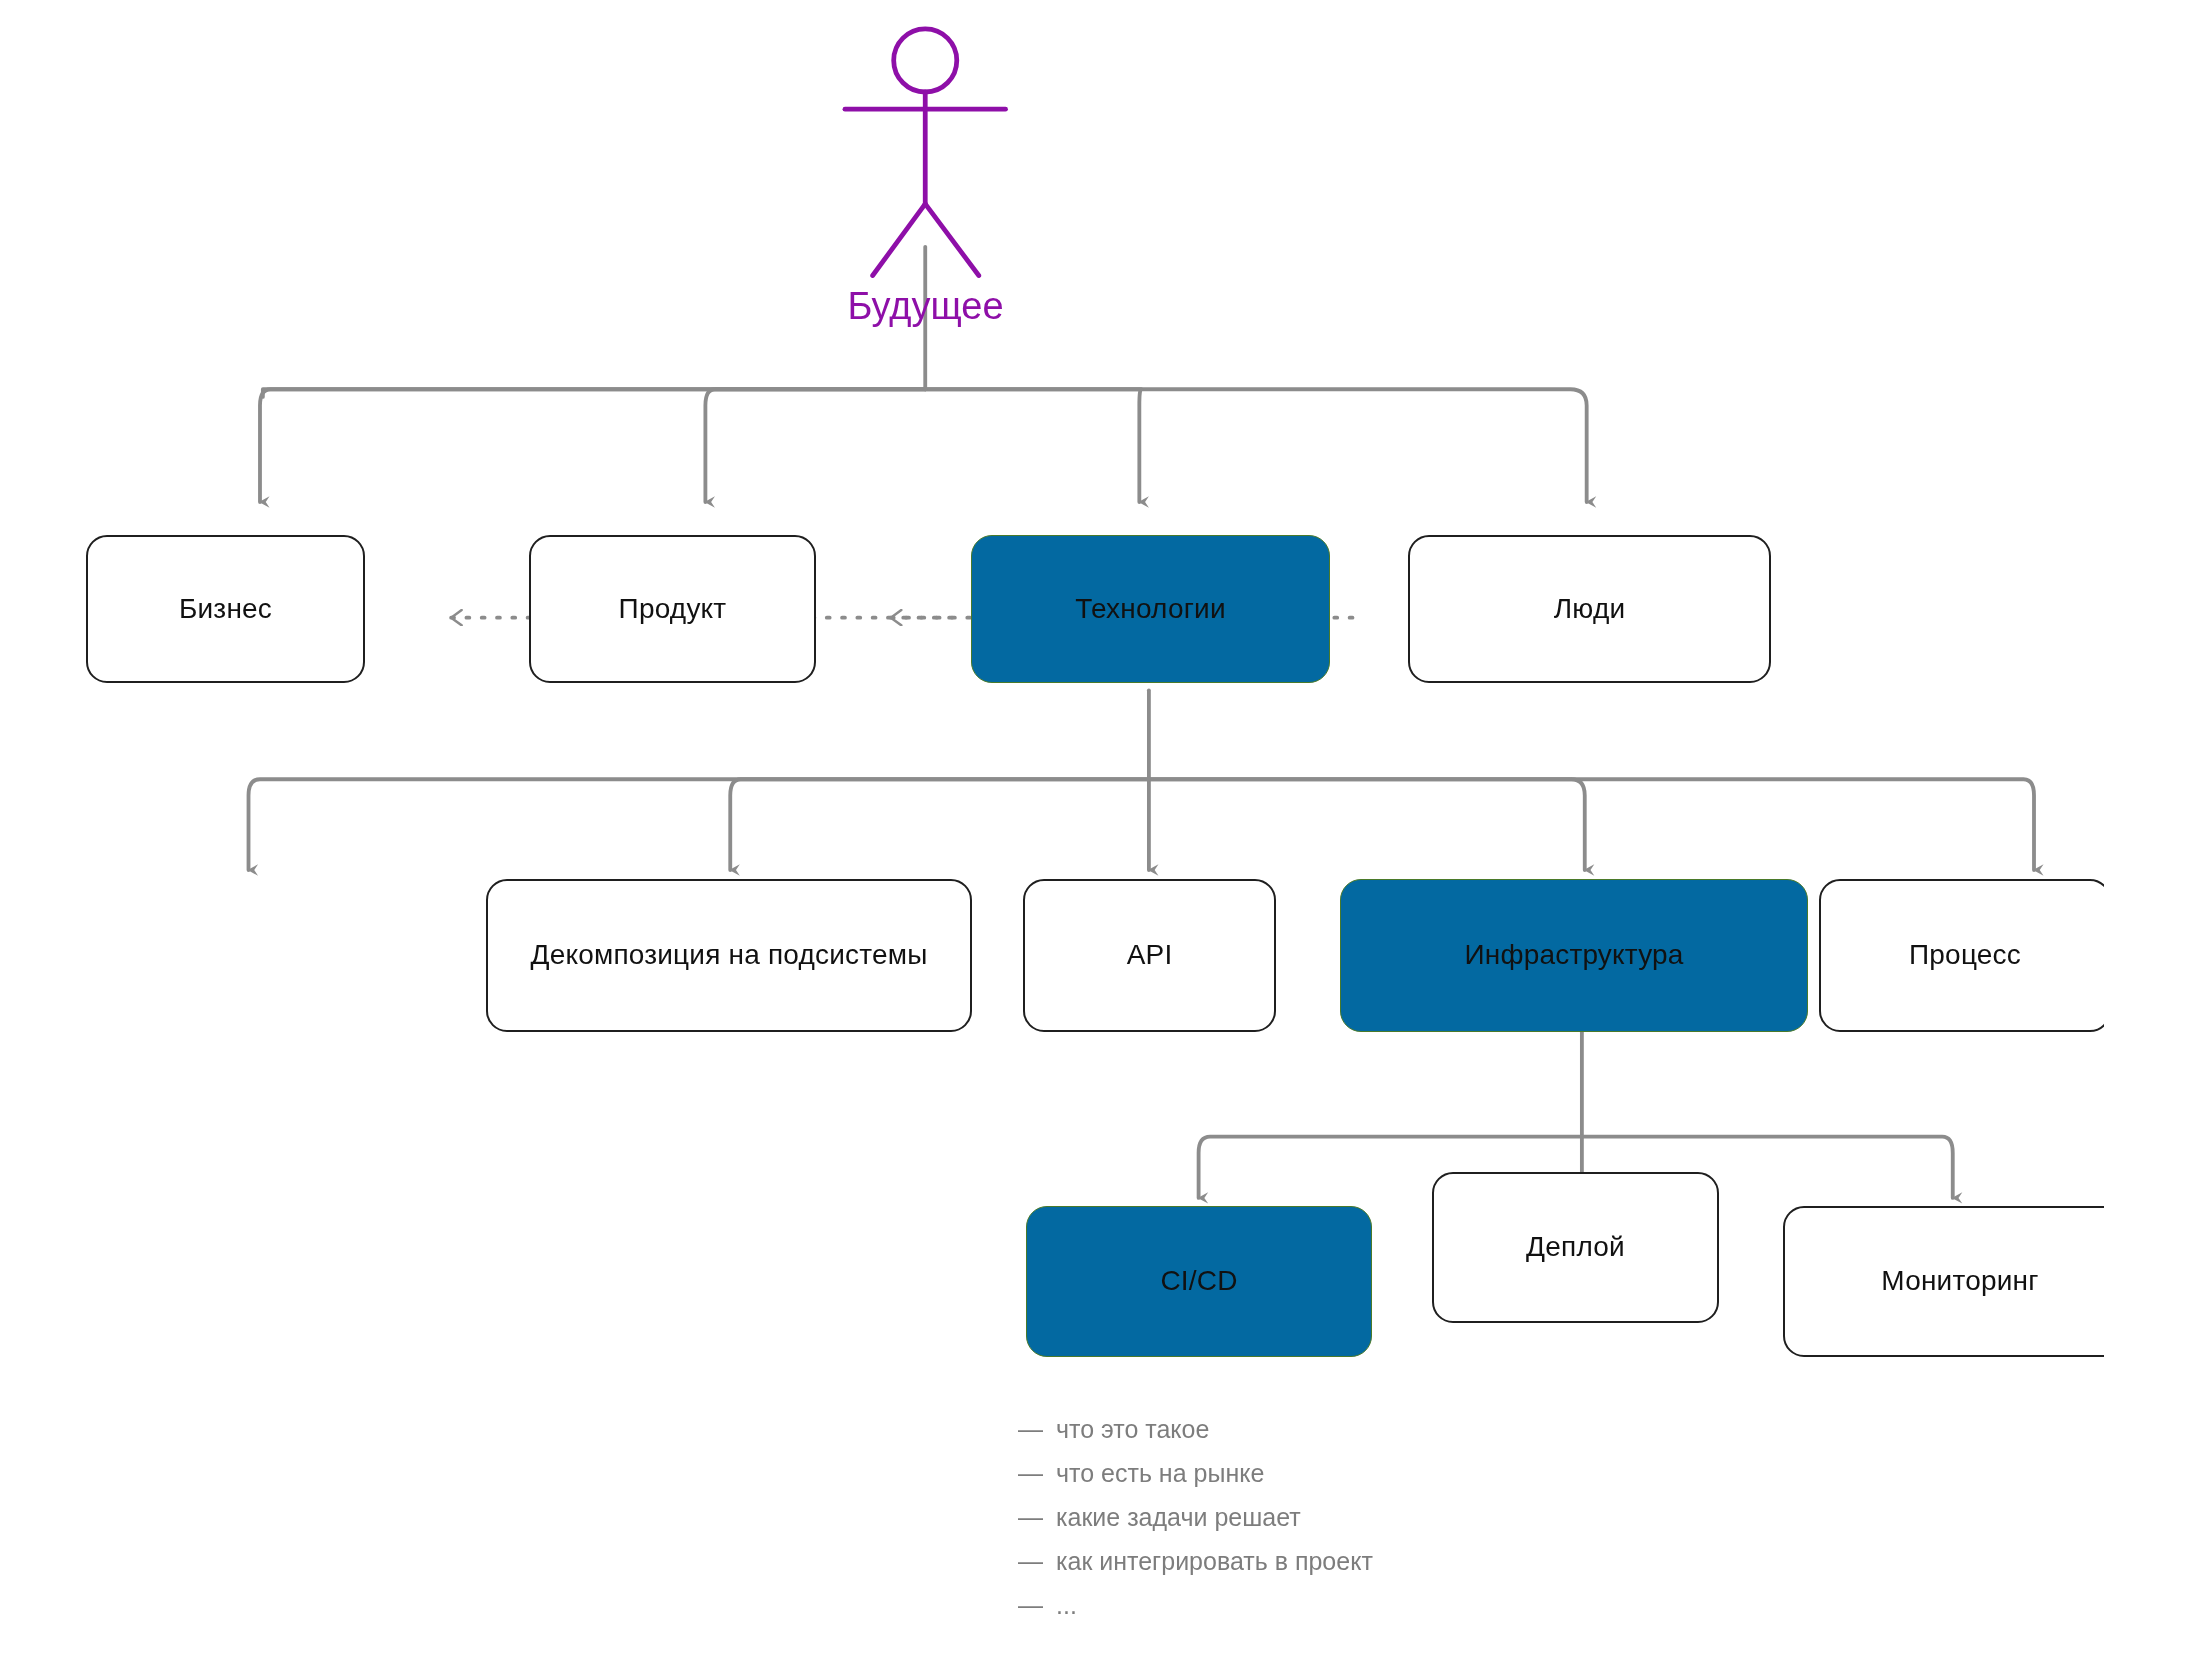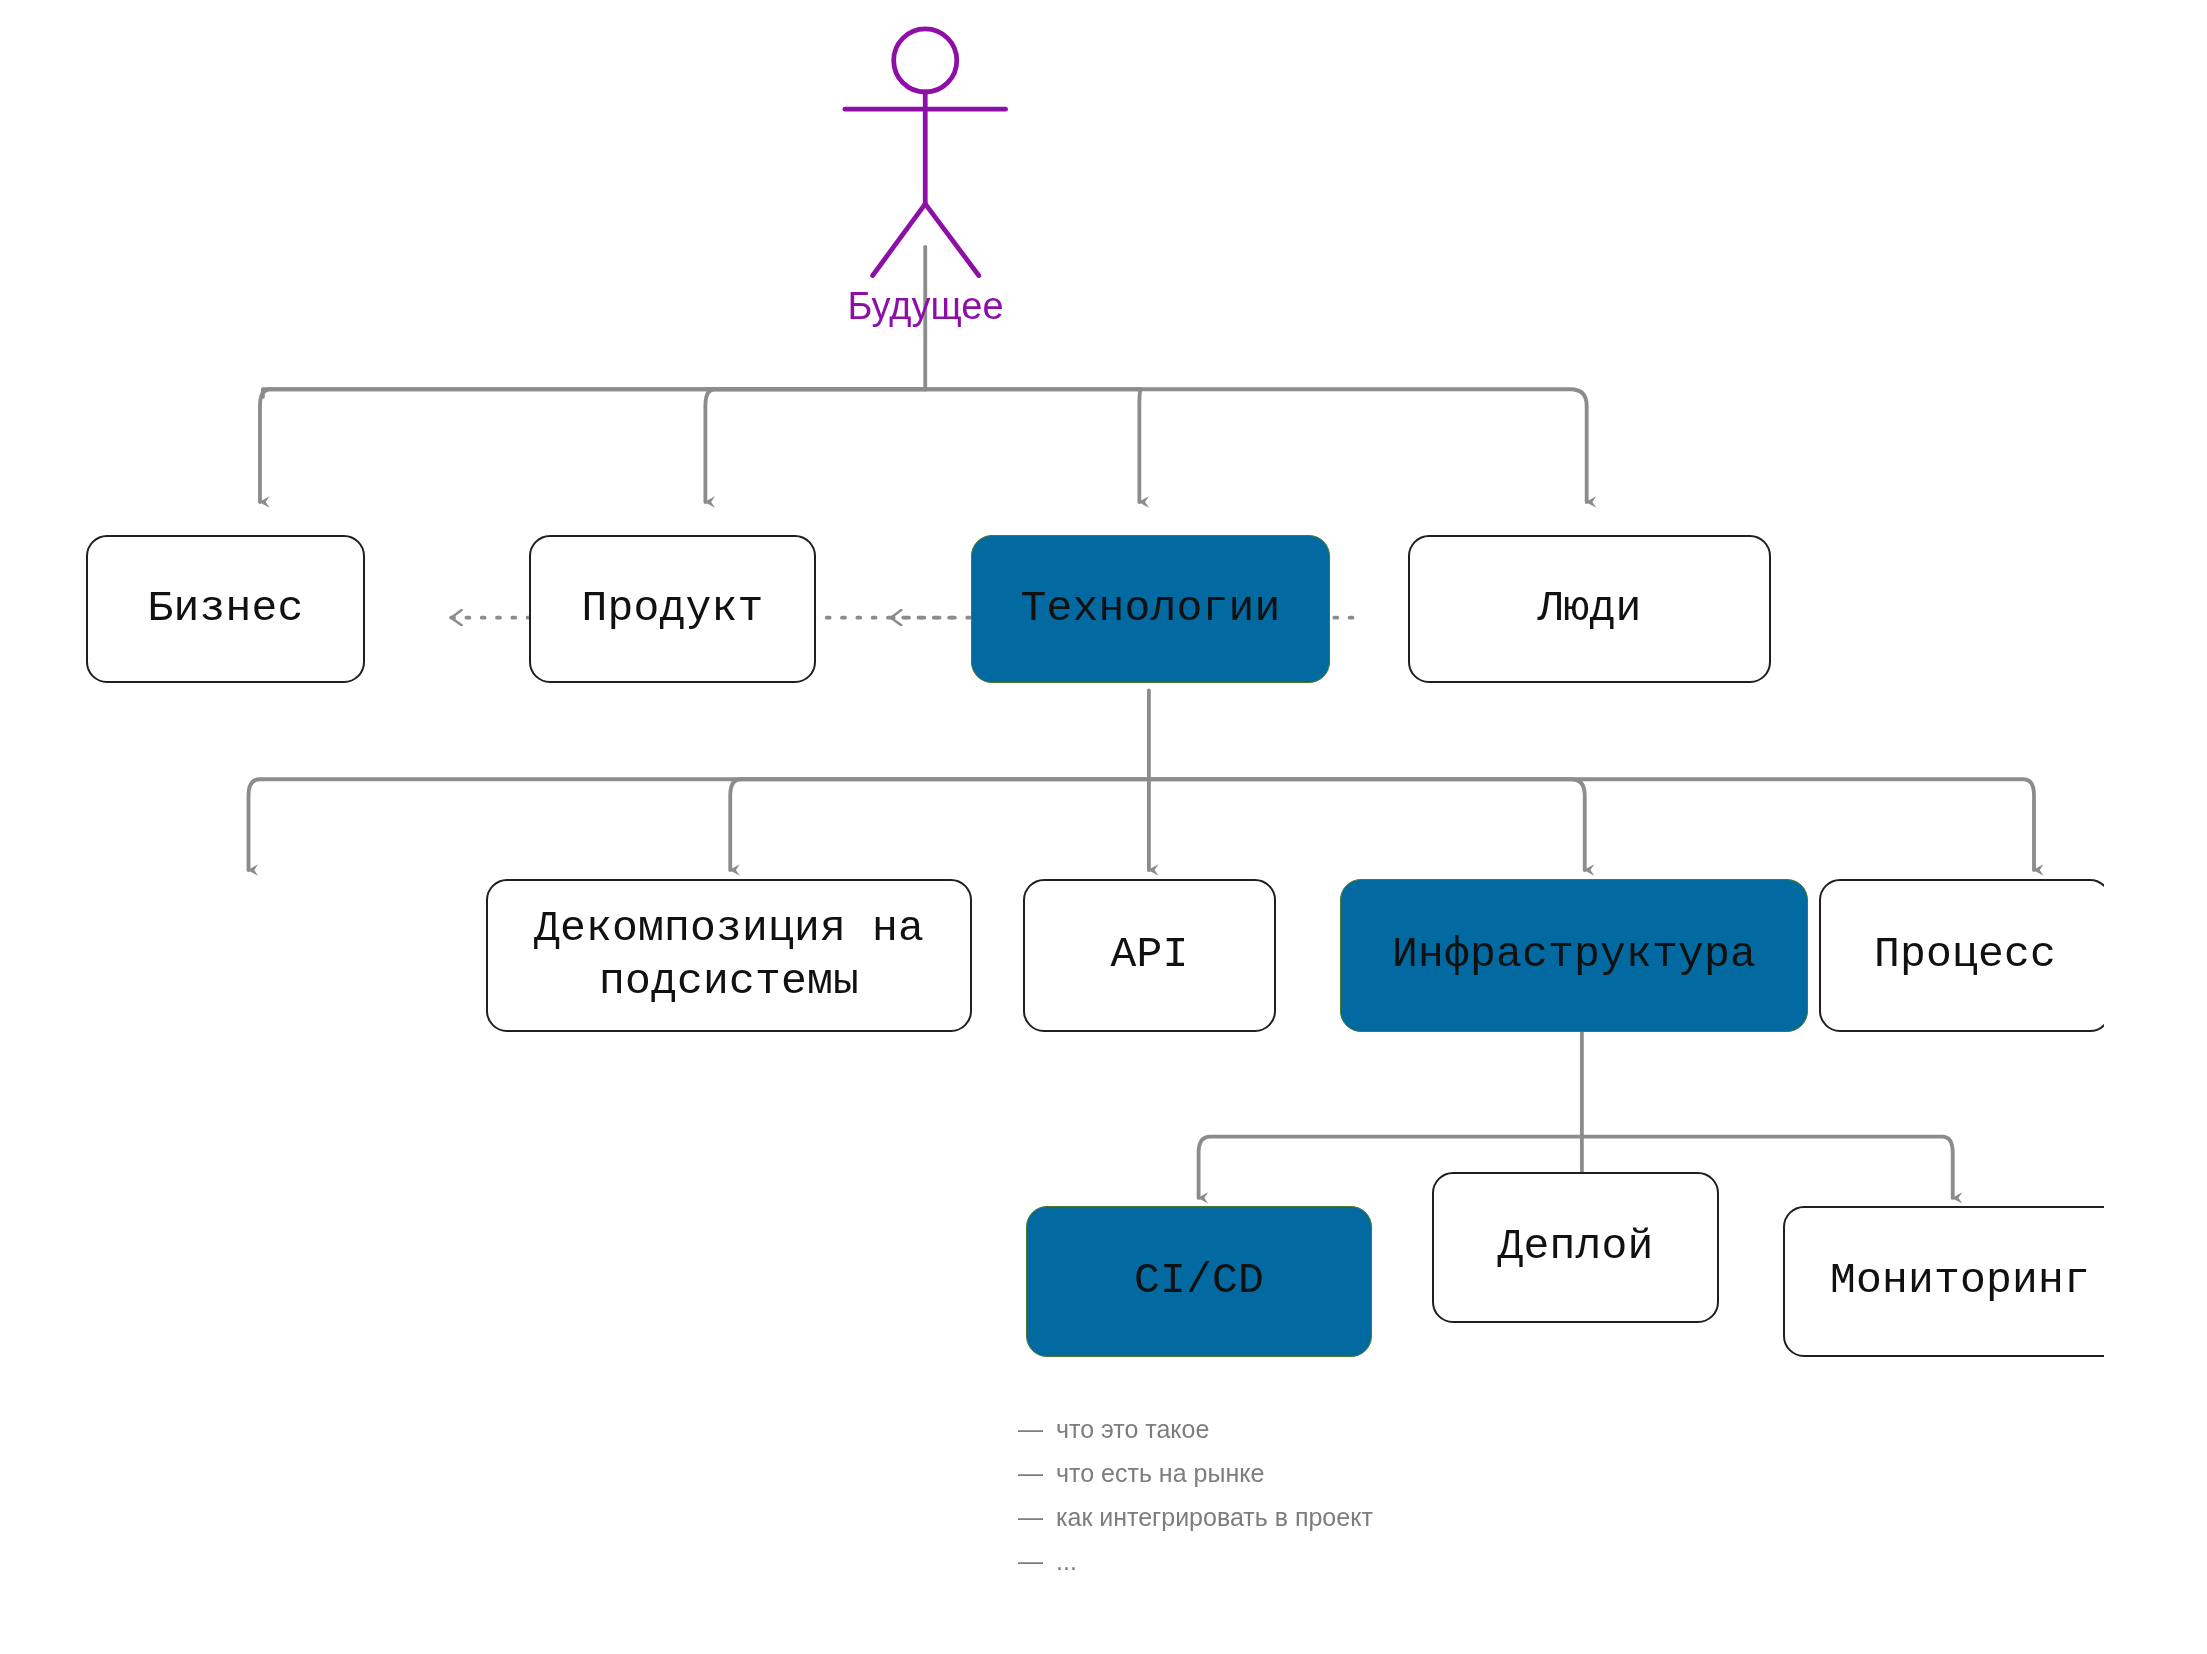--- a/index.html
+++ b/index.html
@@ -29,25 +29,24 @@
     position: absolute;
     box-sizing: border-box;
     display: flex;
     align-items: center;
     justify-content: center;
     text-align: center;
     border: 2.9px solid #1f1f1f;
     border-radius: 21px;
     background: #ffffff;
     color: #111111;
-    font-size: 43px;
+    font-size: 28px;
     line-height: 1.22;
     letter-spacing: 0.2px;
     padding: 3.8px 9.6px;
-    font-family: Liberation Mono, monospace;
   }
   .node.green {
     background: #0369a1;
     border-color: #4a7a2a;
     border-width: 1.9px;
   }
   .node .label {
     display: block;
     width: 100%;
   }
@@ -175,20 +174,23 @@
   </div>
 
   <div class="bullets" style="left:1018px; top:1407px;">
     <div class="bullet-row">
       <span class="dash">—</span><span>что это такое</span>
     </div>
     <div class="bullet-row">
       <span class="dash">—</span><span>что есть на рынке</span>
     </div>
     <div class="bullet-row">
+      <span class="dash">—</span><span>какие задачи решает</span>
+    </div>
+    <div class="bullet-row">
       <span class="dash">—</span><span>как интегрировать в проект</span>
     </div>
     <div class="bullet-row">
       <span class="dash">—</span><span>...</span>
     </div>
   </div>
 
 </div>
 
 

